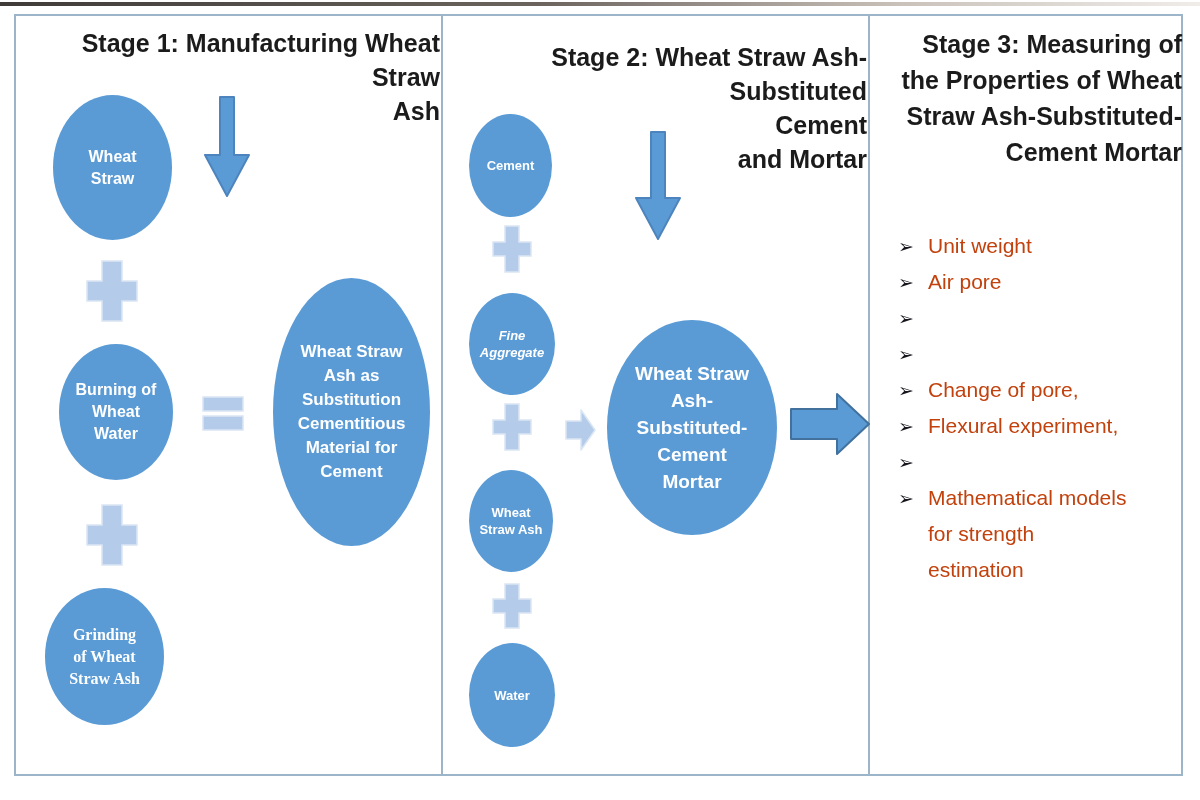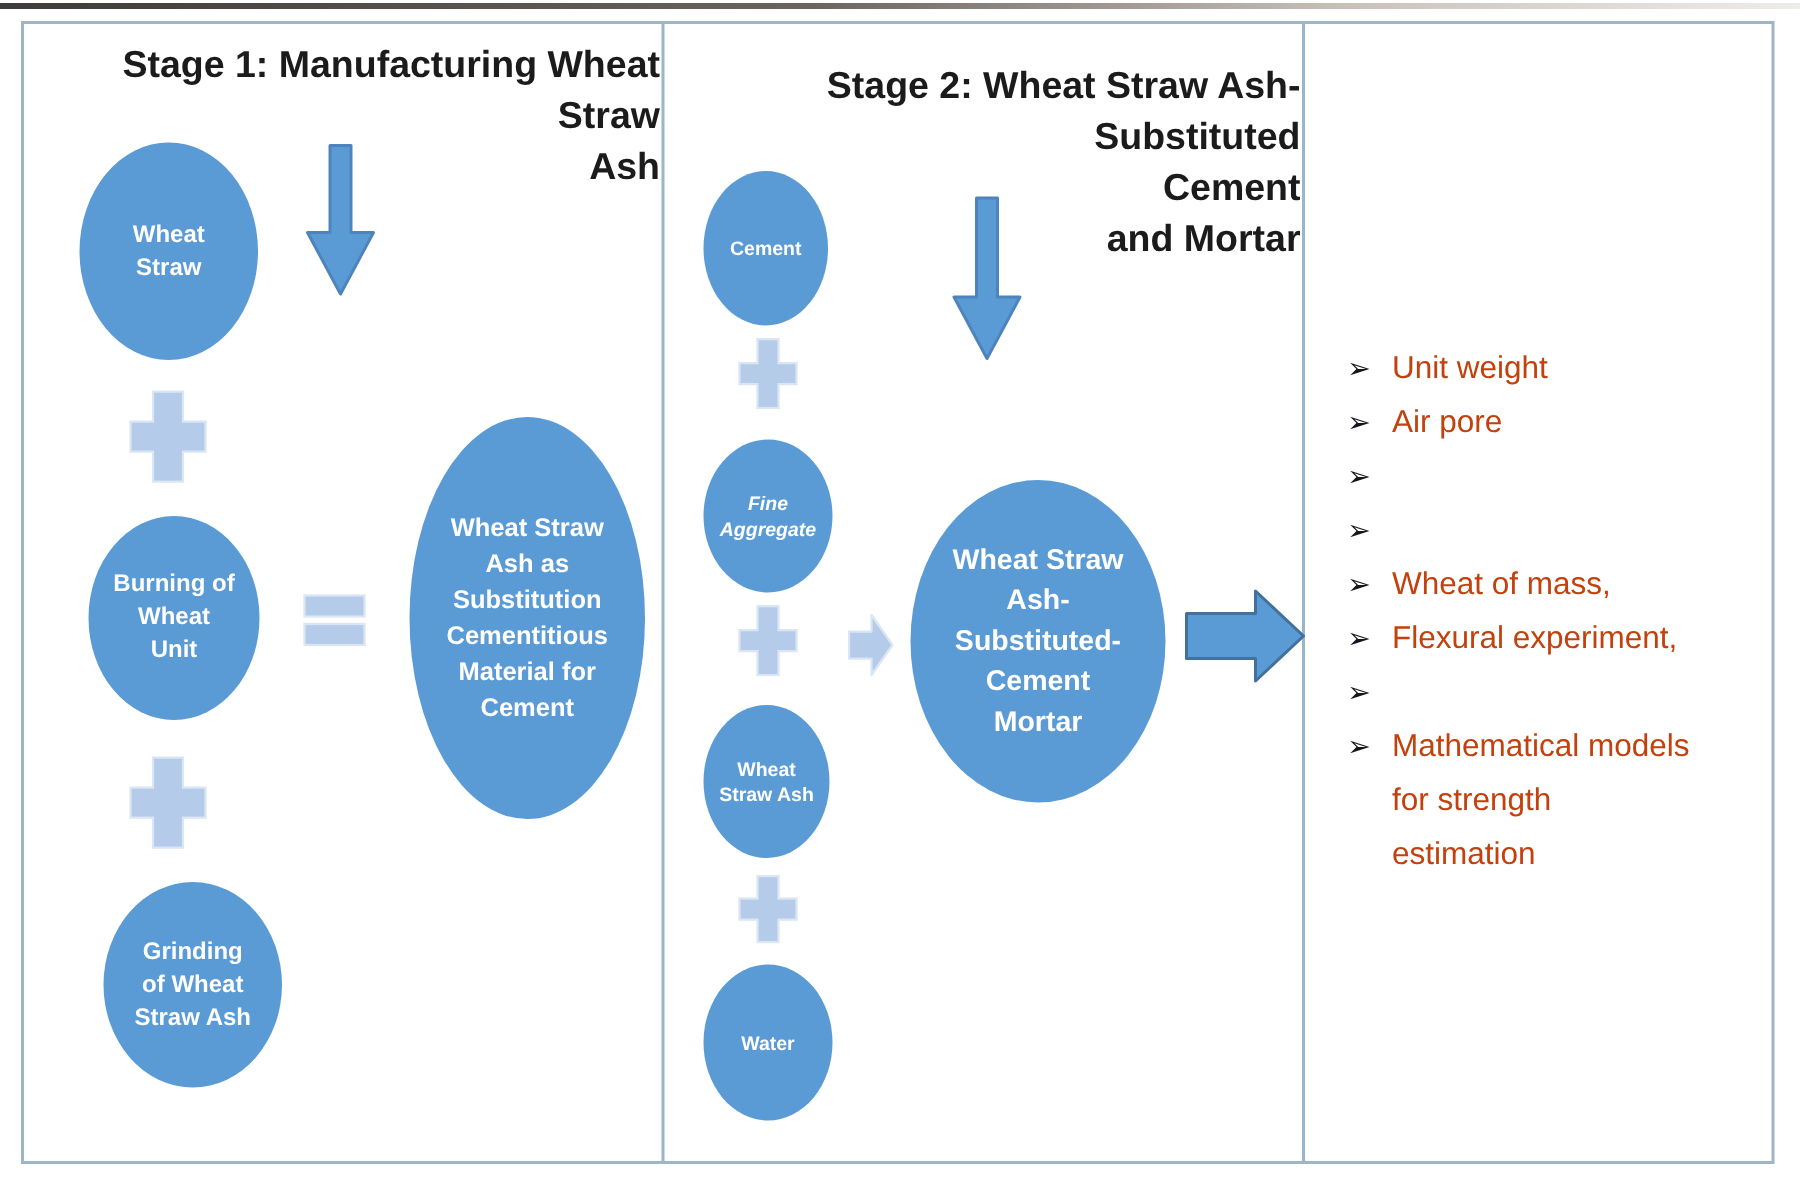--- a/index.html
+++ b/index.html
@@ -27,21 +27,21 @@
   .t3{left:872px;top:26px;width:310px;line-height:36px;}
 
   .circle{
     position:absolute;border-radius:50%;background:#5b9bd5;
     display:flex;align-items:center;justify-content:center;
     text-align:center;color:#ffffff;font-weight:600;white-space:pre-line;
   }
   .s1-text{font-size:16px;line-height:22px;}
   .c-ws{left:53px;top:95px;width:119px;height:145px;}
   .c-burn{left:59px;top:344px;width:114px;height:136px;}
-  .c-grind{left:69px;top:588px;width:119px;height:137px;}
+  .c-grind{left:45px;top:588px;width:119px;height:137px;font-family:Liberation Serif, serif;}
   .c-result1{left:273px;top:278px;width:157px;height:268px;font-size:17px;line-height:24px;}
 
   .s2-small{font-size:13px;line-height:17px;}
   .c-cement{left:469px;top:114px;width:83px;height:103px;}
   .c-fine{left:469px;top:293px;width:86px;height:102px;font-style:italic;}
   .c-wsa{left:469px;top:470px;width:84px;height:102px;}
   .c-water{left:469px;top:643px;width:86px;height:104px;}
   .c-mortar{left:607px;top:320px;width:170px;height:215px;font-size:19px;line-height:27px;}
 
   .shape{position:absolute;}
@@ -74,21 +74,21 @@
 
   <div class="circle c-ws s1-text">Wheat
 Straw</div>
 
   <svg class="shape" style="left:86px;top:260px;" width="52" height="62" viewBox="0 0 52 62">
     <path d="M16 1 H36 V21 H51 V41 H36 V61 H16 V41 H1 V21 H16 Z" fill="#b4cbe9" stroke="#dae6f4" stroke-width="1.5"></path>
   </svg>
 
   <div class="circle c-burn s1-text">Burning of
 Wheat
-Unit</div>
+Water</div>
 
   <svg class="shape" style="left:86px;top:504px;" width="52" height="62" viewBox="0 0 52 62">
     <path d="M16 1 H36 V21 H51 V41 H36 V61 H16 V41 H1 V21 H16 Z" fill="#b4cbe9" stroke="#dae6f4" stroke-width="1.5"></path>
   </svg>
 
   <div class="circle c-grind s1-text">Grinding
 of Wheat
 Straw Ash</div>
 
   <svg class="shape" style="left:202px;top:396px;" width="42" height="35" viewBox="0 0 42 35">
@@ -140,39 +140,43 @@
   <div class="circle c-mortar">Wheat Straw
 Ash-
 Substituted-
 Cement
 Mortar</div>
 
   <svg class="shape" style="left:790px;top:392px;" width="80" height="64" viewBox="0 0 80 64">
     <path d="M1 17 L47 17 L47 2 L79 32 L47 62 L47 47 L1 47 Z" fill="#5b9bd5" stroke="#41719c" stroke-width="2" stroke-linejoin="round"></path>
   </svg>
 
+  <div class="stage-title t3">Stage 3: Measuring of
+the Properties of Wheat
+Straw Ash-Substituted-
+Cement Mortar</div>
 
   <div class="list">
     <div class="list-item">
       <span class="bullet">➢</span>
       <div class="item-text">Unit weight</div>
     </div>
     <div class="list-item">
       <span class="bullet">➢</span>
       <div class="item-text">Air pore</div>
     </div>
     <div class="list-item">
       <span class="bullet">➢</span>
     </div>
     <div class="list-item">
       <span class="bullet">➢</span>
     </div>
     <div class="list-item">
       <span class="bullet">➢</span>
-      <div class="item-text">Wheat of mass,</div>
+      <div class="item-text">Change of pore,</div>
     </div>
     <div class="list-item">
       <span class="bullet">➢</span>
       <div class="item-text">Flexural experiment,</div>
     </div>
     <div class="list-item">
       <span class="bullet">➢</span>
     </div>
     <div class="list-item">
       <span class="bullet">➢</span>

